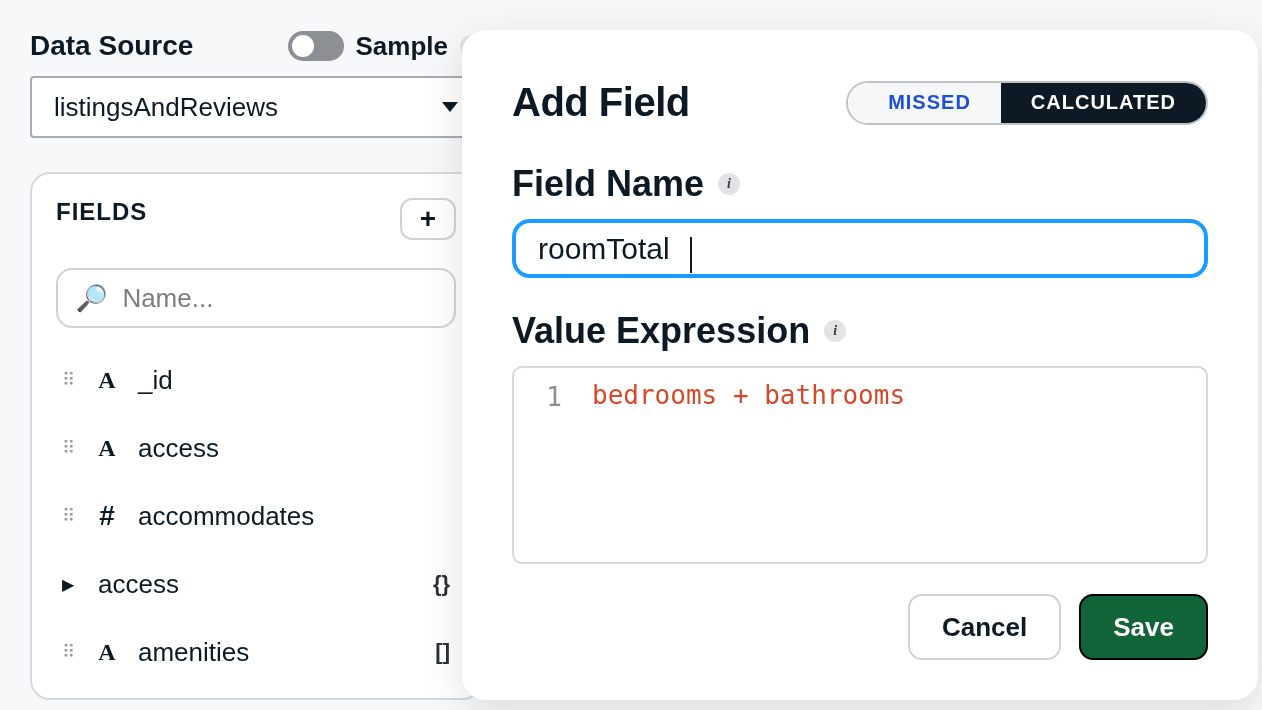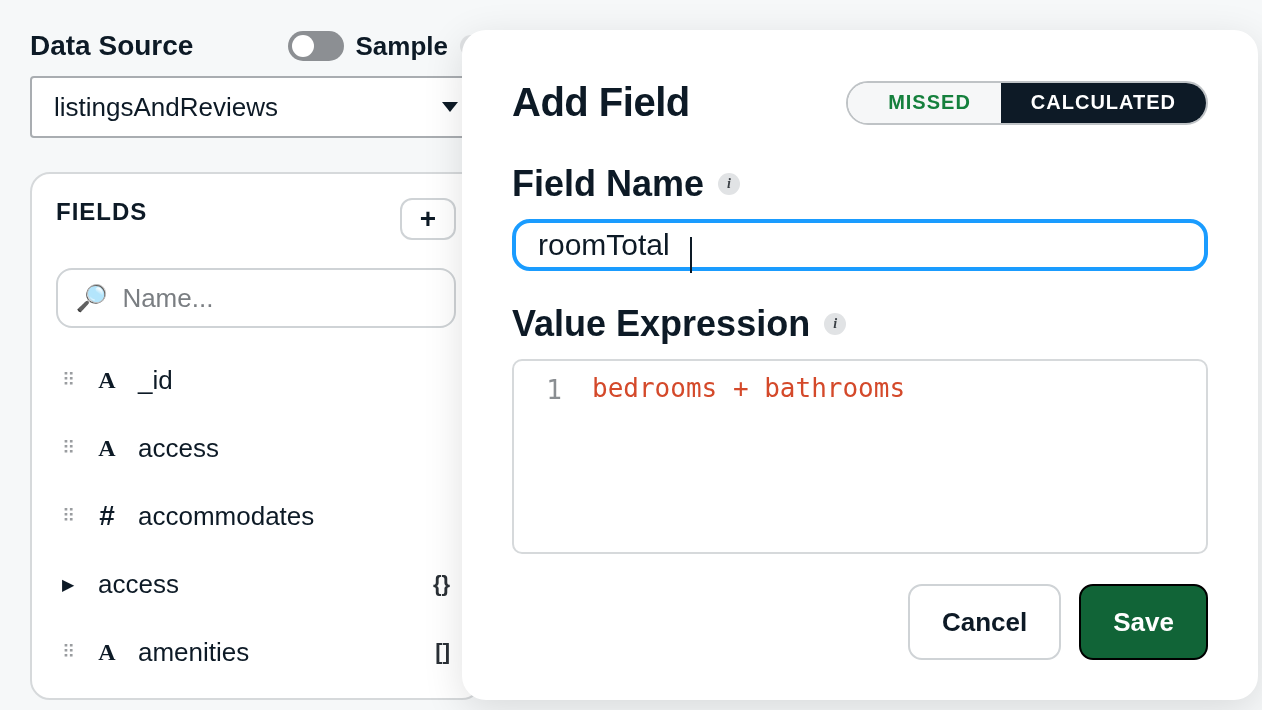--- a/index.html
+++ b/index.html
@@ -37,36 +37,36 @@
   .type-hash { font-family: -apple-system, sans-serif; font-size: 28px; font-weight: 700; }
   .field-name { flex: 1; font-size: 26px; color: #0d1a26; }
   .expand-caret { width: 14px; color: #0d1a26; font-size: 16px; }
   .right-icon { width: 30px; text-align: right; color: #2a3036; font-size: 22px; font-weight: 700; }
 
   .modal { position: absolute; left: 462px; top: 30px; width: 796px; height: 670px; background: #fff; border-radius: 24px; box-shadow: 0 10px 40px rgba(0,0,0,0.12); padding: 50px 50px 40px 50px; display: flex; flex-direction: column; }
   .modal-header { display: flex; align-items: center; justify-content: space-between; margin-bottom: 38px; }
   .modal-title { font-size: 40px; font-weight: 800; color: #0d1a26; letter-spacing: -0.5px; }
   .seg { display: flex; border: 2px solid #bfc3c6; border-radius: 30px; overflow: hidden; height: 44px; }
   .seg-btn { padding: 0 30px; display: flex; align-items: center; font-size: 20px; font-weight: 800; letter-spacing: 1px; cursor: pointer; }
-  .seg-off { background: #f6f7f8; color: #15803d; padding-left: 40px; }
+  .seg-off { background: #f6f7f8; color: #1d4ed8; padding-left: 40px; }
   .seg-on  { background: #0d1a26; color: #fff; }
 
   .form-label-row { display: flex; align-items: center; gap: 14px; margin-bottom: 14px; }
   .form-label { font-size: 36px; font-weight: 800; color: #0d1a26; }
 
   .fn-wrap { position: relative; margin-bottom: 32px; }
-  .fn-input { width: 100%; height: 52px; border: 4px solid #1a9cff; border-radius: 18px; padding: 0 22px; font-size: 30px; color: #0d1a26; outline: none; background: #fff; }
+  .fn-input { width: 100%; height: 59px; border: 4px solid #1a9cff; border-radius: 18px; padding: 0 22px; font-size: 30px; color: #0d1a26; outline: none; background: #fff; }
   .caret { position: absolute; left: 178px; top: 18px; width: 2px; height: 36px; background: #0d1a26; }
 
   .code-box { width: 100%; height: 200px; border: 2px solid #d6d9db; border-radius: 10px; background: #fff; display: flex; font-family: ui-monospace, Menlo, Consolas, monospace; font-size: 26px; }
   .gutter { width: 60px; padding: 14px 12px; color: #8a8e92; text-align: right; border-right: none; }
   .code-content { flex: 1; padding: 12px 18px; color: #d4492a; white-space: pre; }
 
   .modal-footer { margin-top: auto; display: flex; justify-content: flex-end; gap: 18px; padding-top: 30px; }
-  .btn { height: 76px; padding: 0 32px; border-radius: 14px; font-size: 26px; font-weight: 600; display: flex; align-items: center; justify-content: center; cursor: pointer; }
+  .btn { height: 66px; padding: 0 32px; border-radius: 14px; font-size: 26px; font-weight: 600; display: flex; align-items: center; justify-content: center; cursor: pointer; }
   .btn-cancel { background: #fff; border: 2px solid #cfd3d6; color: #0d1a26; }
   .btn-save { background: #116437; border: 2px solid #000000; color: #fff; }
 </style>
 </head>
 <body>
 
 <div class="left-panel">
 
   <div class="ds-row">
     <div class="ds-label">Data Source</div>

